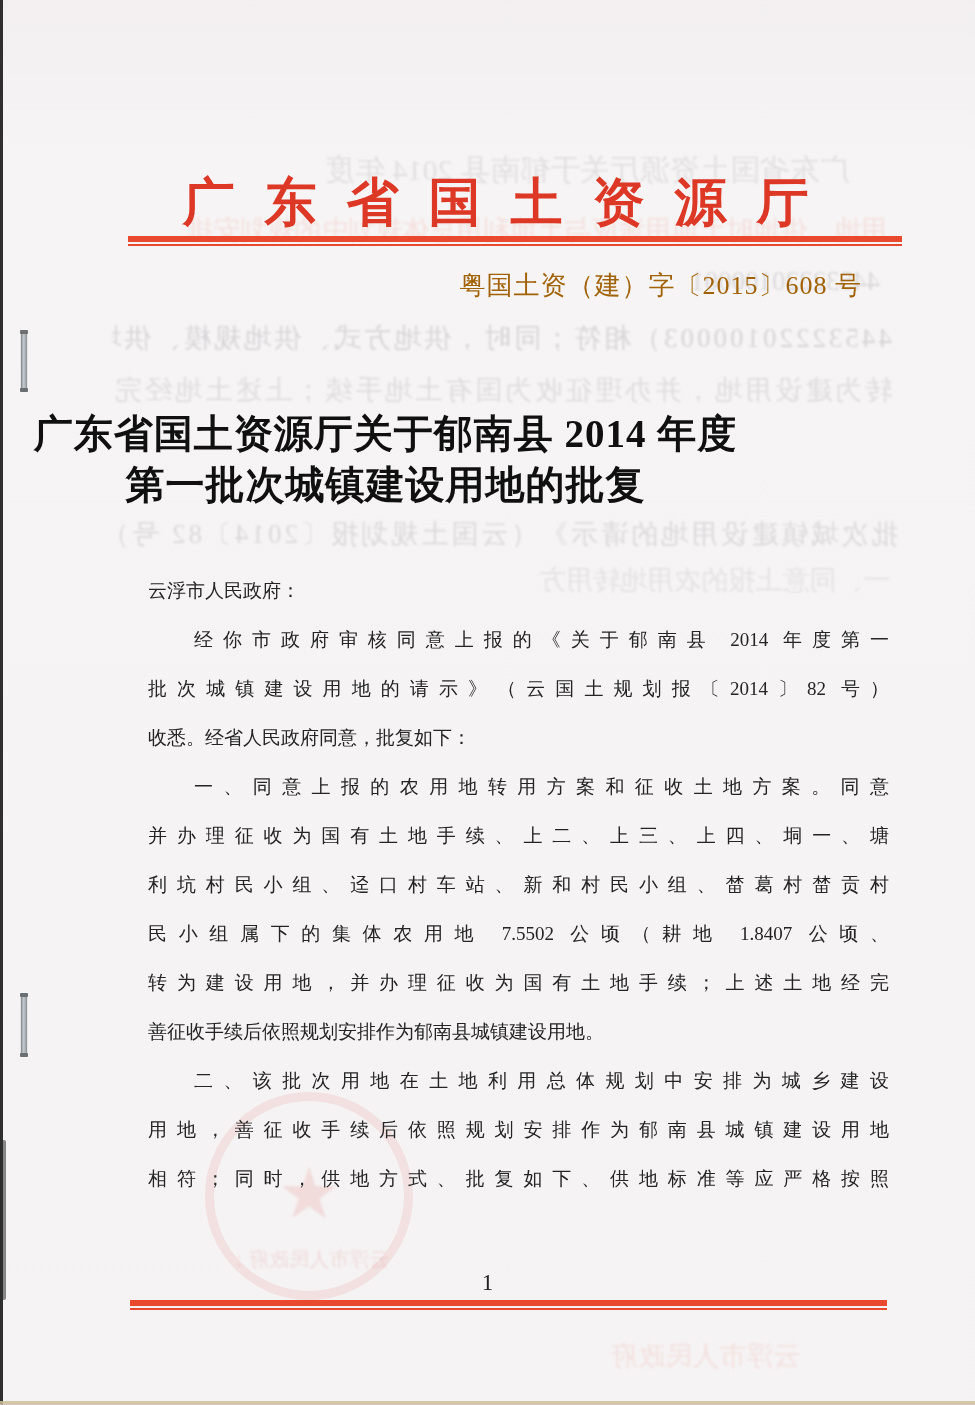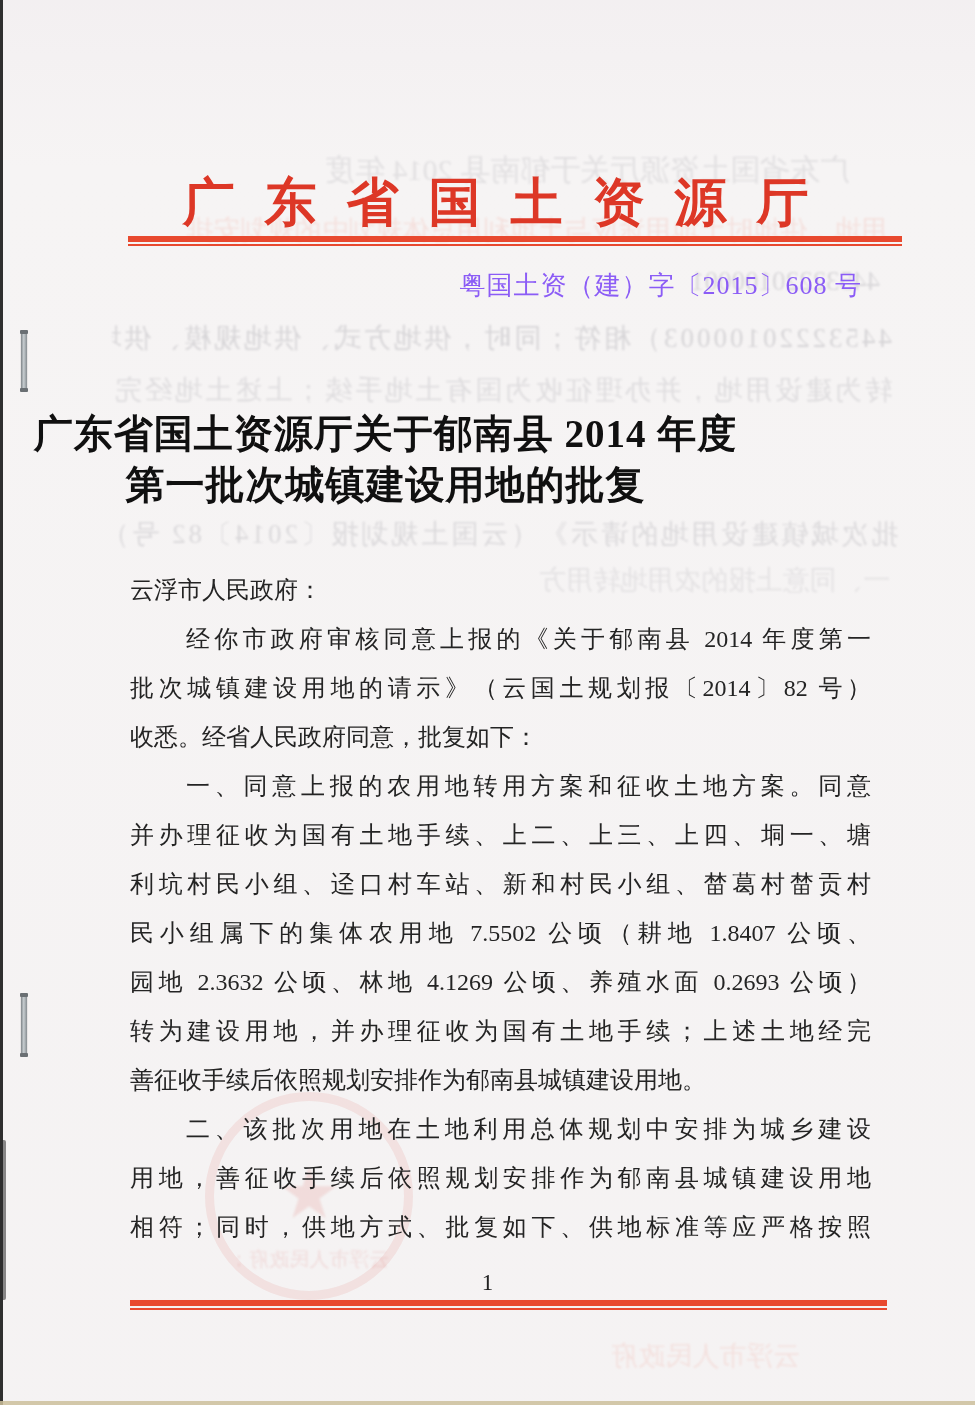--- a/index.html
+++ b/index.html
@@ -29,27 +29,27 @@
   
   .letterhead{position:absolute;top:168px;left:0;width:975px;text-align:center;
     font-size:52px;font-weight:bold;color:var(--red_text,#dd3726);
     letter-spacing:30px;padding-left:46px;box-sizing:border-box;white-space:nowrap;}
   .rule{position:absolute;left:128px;width:774px;}
   .rule .thick{height:6px;background:var(--red_rule,#e8492f);}
   .rule .thin{height:2px;margin-top:2px;background:var(--red_rule,#e8492f);}
   .rule-top{top:236px;}
   .rule-bottom{top:1300px;left:130px;width:757px;}
   
-  .doc-number{position:absolute;top:268px;right:113px;font-size:26px;letter-spacing:1px;color:#8b5cf6;white-space:nowrap;}
+  .doc-number{position:absolute;top:268px;right:113px;font-size:26px;letter-spacing:1px;color:#a16207;white-space:nowrap;}
   
   .doc-title{position:absolute;top:408px;left:0;width:771px;text-align:center;
     font-weight:bold;font-size:39px;line-height:51px;color:#101010;letter-spacing:1px;}
   
-  .body-text{position:absolute;top:566px;left:130px;width:741px;
-    font-size:24px;line-height:49px;color:#242424;}
+  .body-text{position:absolute;top:566px;left:148px;width:741px;
+    font-size:19px;line-height:49px;color:#242424;}
   .bline{height:49px;text-align:justify;text-align-last:justify;white-space:normal;}
   .bline.left{text-align:left;text-align-last:left;}
   .bline.indent{text-indent:2em;margin-left:8px;}
   
   .page-number{position:absolute;top:1270px;left:0;width:975px;text-align:center;
     font-size:23px;color:#222;}
   
   .ghost{position:absolute;transform:scaleX(-1);filter:blur(1.2px);
     font-size:27px;white-space:nowrap;overflow:hidden;pointer-events:none;
     color:var(--ghost_gray,#5a5a66);}
@@ -103,21 +103,20 @@
 
   <div class="body-text">
     <div class="bline left">云浮市人民政府：</div>
     <div class="bline indent">经你市政府审核同意上报的《关于郁南县 2014 年度第一</div>
     <div class="bline">批次城镇建设用地的请示》（云国土规划报〔2014〕82 号）</div>
     <div class="bline left">收悉。经省人民政府同意，批复如下：</div>
     <div class="bline indent">一、同意上报的农用地转用方案和征收土地方案。同意</div>
     <div class="bline">并办理征收为国有土地手续、上二、上三、上四、垌一、塘</div>
     <div class="bline">利坑村民小组、迳口村车站、新和村民小组、榃葛村榃贡村</div>
     <div class="bline">民小组属下的集体农用地 7.5502 公顷（耕地 1.8407 公顷、</div>
-    <div class="bline">园地 2.3632 公顷、林地 4.1269 公顷、养殖水面 0.2693 公顷）</div>
     <div class="bline">转为建设用地，并办理征收为国有土地手续；上述土地经完</div>
     <div class="bline left">善征收手续后依照规划安排作为郁南县城镇建设用地。</div>
     <div class="bline indent">二、该批次用地在土地利用总体规划中安排为城乡建设</div>
     <div class="bline">用地，善征收手续后依照规划安排作为郁南县城镇建设用地</div>
     <div class="bline">相符；同时，供地方式、批复如下、供地标准等应严格按照</div>
   </div>
 
   <div class="page-number">1</div>
   <div class="rule rule-bottom">
     <div class="thick"></div>

